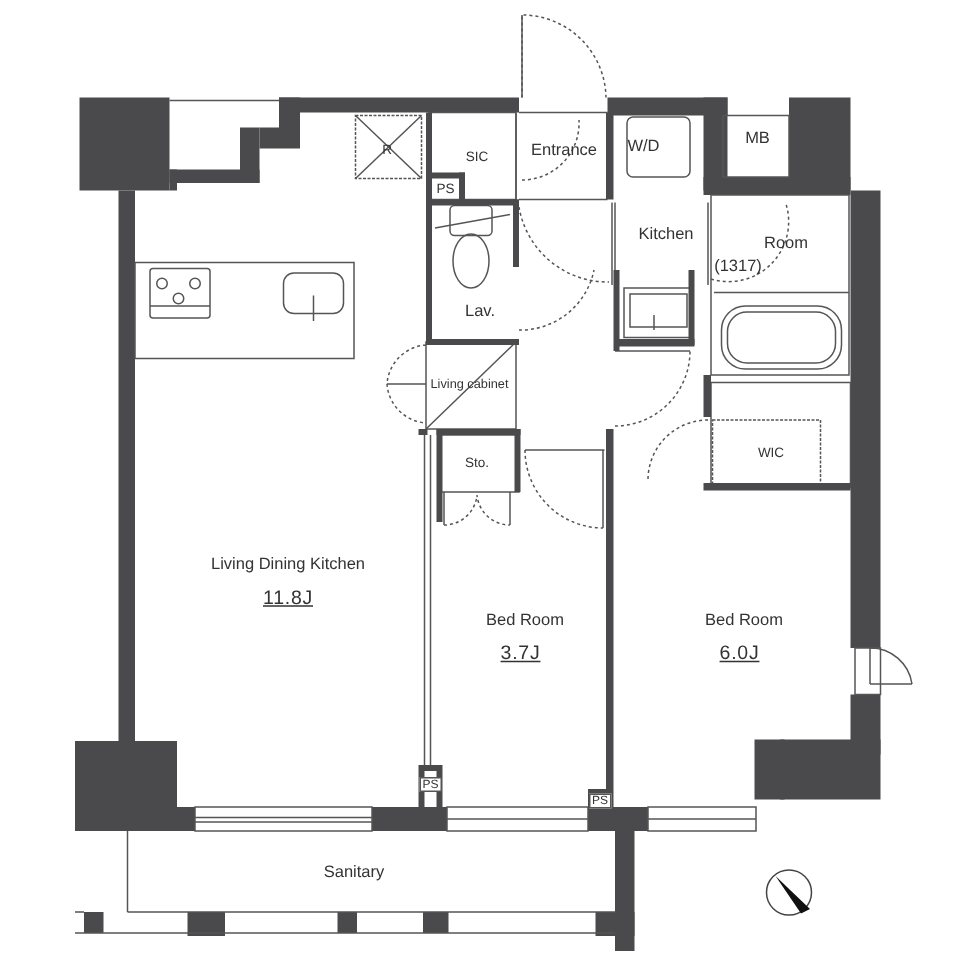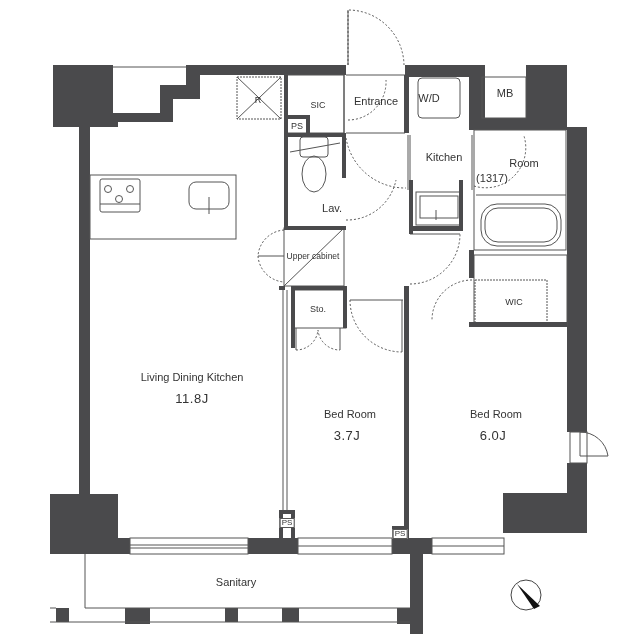--- a/index.html
+++ b/index.html
@@ -1,21 +1,21 @@
 <!DOCTYPE html>
 <html><head>
 <meta charset="utf-8">
 <style>
   html, body { margin: 0; padding: 0; background: #ffffff; }
   body { width: 640px; height: 636px; position: relative; overflow: hidden;
          font-family: "Liberation Sans", "DejaVu Sans", sans-serif; }
   #plan { position: absolute; left: 0; top: 0; }
   .lbl { position: absolute; color: #333333; font-size: 11px; white-space: nowrap;
          transform: translate(-50%, -50%); line-height: 1; }
-  .lbl.area { font-size: 13px; letter-spacing: 0.5px; }
+  .lbl.area { font-size: 13px; letter-spacing: 0.5px; text-decoration: underline; }
   .lbl.sm { font-size: 9px; }
   .lbl.xs { font-size: 8.5px; }
   .lbl.boxed { border: 1px solid #555; background: #fff; padding: 0 1px; font-size: 8px; }
 </style>
 </head>
 <body>
 
 <svg id="plan" width="640" height="636" viewBox="0 0 640 636" xmlns="http://www.w3.org/2000/svg">
   <g fill="#4a4a4c">
 
@@ -179,22 +179,22 @@
 
 <div class="lbl sm" style="left:258px;top:100px">R</div>
 <div class="lbl sm" style="left:318px;top:105px">SIC</div>
 <div class="lbl sm" style="left:297px;top:126px">PS</div>
 <div class="lbl" style="left:376px;top:101px">Entrance</div>
 <div class="lbl" style="left:429px;top:98px">W/D</div>
 <div class="lbl" style="left:505px;top:93px">MB</div>
 <div class="lbl" style="left:444px;top:157px">Kitchen</div>
 <div class="lbl" style="left:524px;top:163px">Room</div>
 <div class="lbl" style="left:492px;top:178px">(1317)</div>
-<div class="lbl" style="left:332px;top:208px">Lav.</div>
-<div class="lbl xs" style="left:313px;top:256px">Upper cabinet</div>
+<div class="lbl" style="left:320px;top:208px">Lav.</div>
+<div class="lbl xs" style="left:313px;top:256px">Living cabinet</div>
 <div class="lbl sm" style="left:318px;top:309px">Sto.</div>
 <div class="lbl sm" style="left:514px;top:302px">WIC</div>
 <div class="lbl" style="left:192px;top:377px">Living Dining Kitchen</div>
 <div class="lbl area" style="left:192px;top:398px">11.8J</div>
 <div class="lbl" style="left:350px;top:414px">Bed Room</div>
 <div class="lbl area" style="left:347px;top:435px">3.7J</div>
 <div class="lbl" style="left:496px;top:414px">Bed Room</div>
 <div class="lbl area" style="left:493px;top:435px">6.0J</div>
 <div class="lbl" style="left:236px;top:582px">Sanitary</div>
 <div class="lbl boxed" style="left:287px;top:523px">PS</div>

